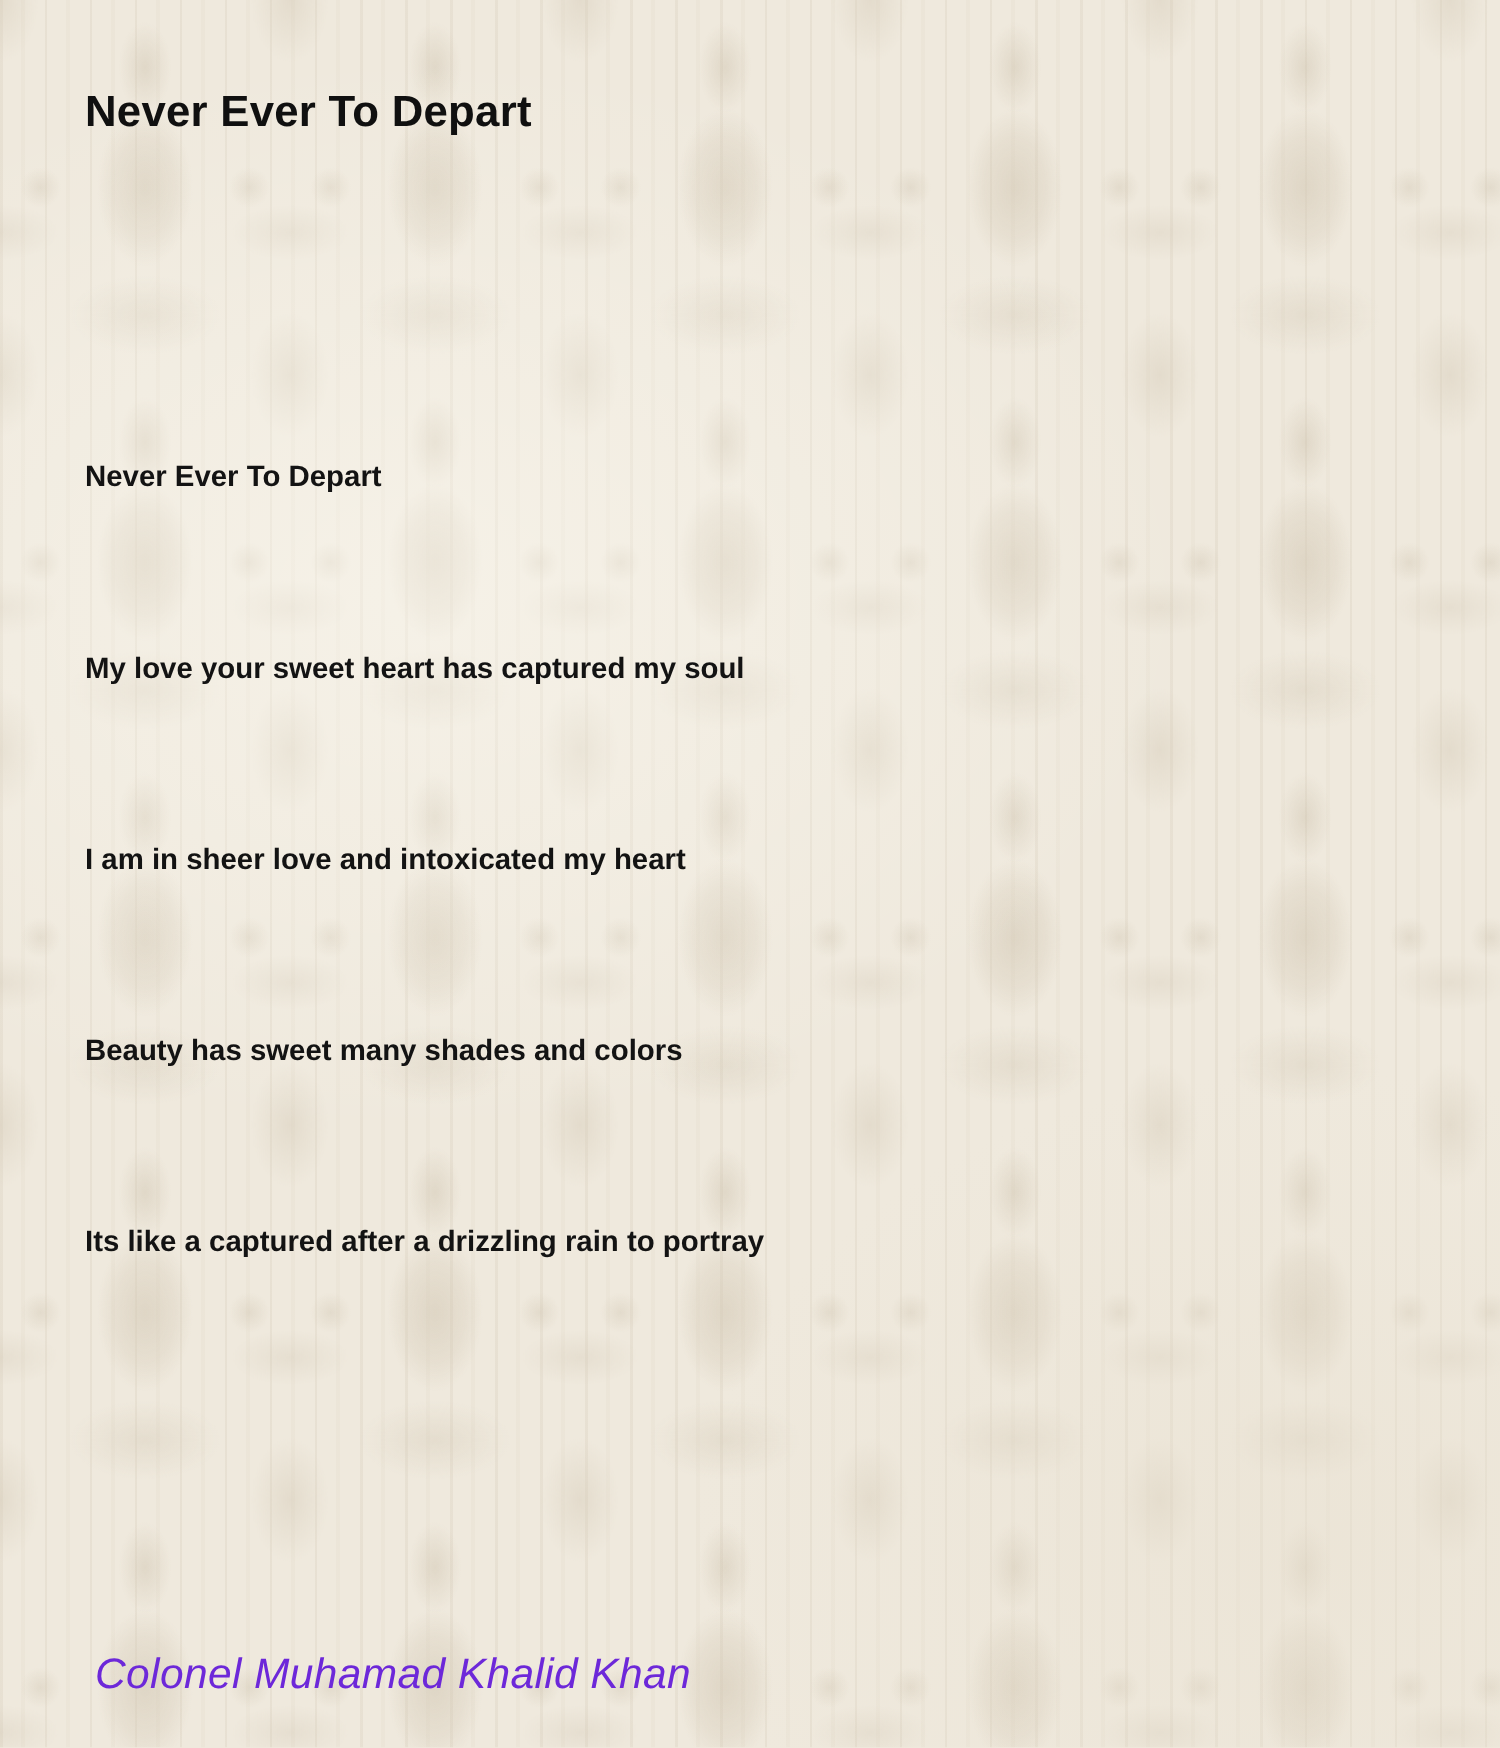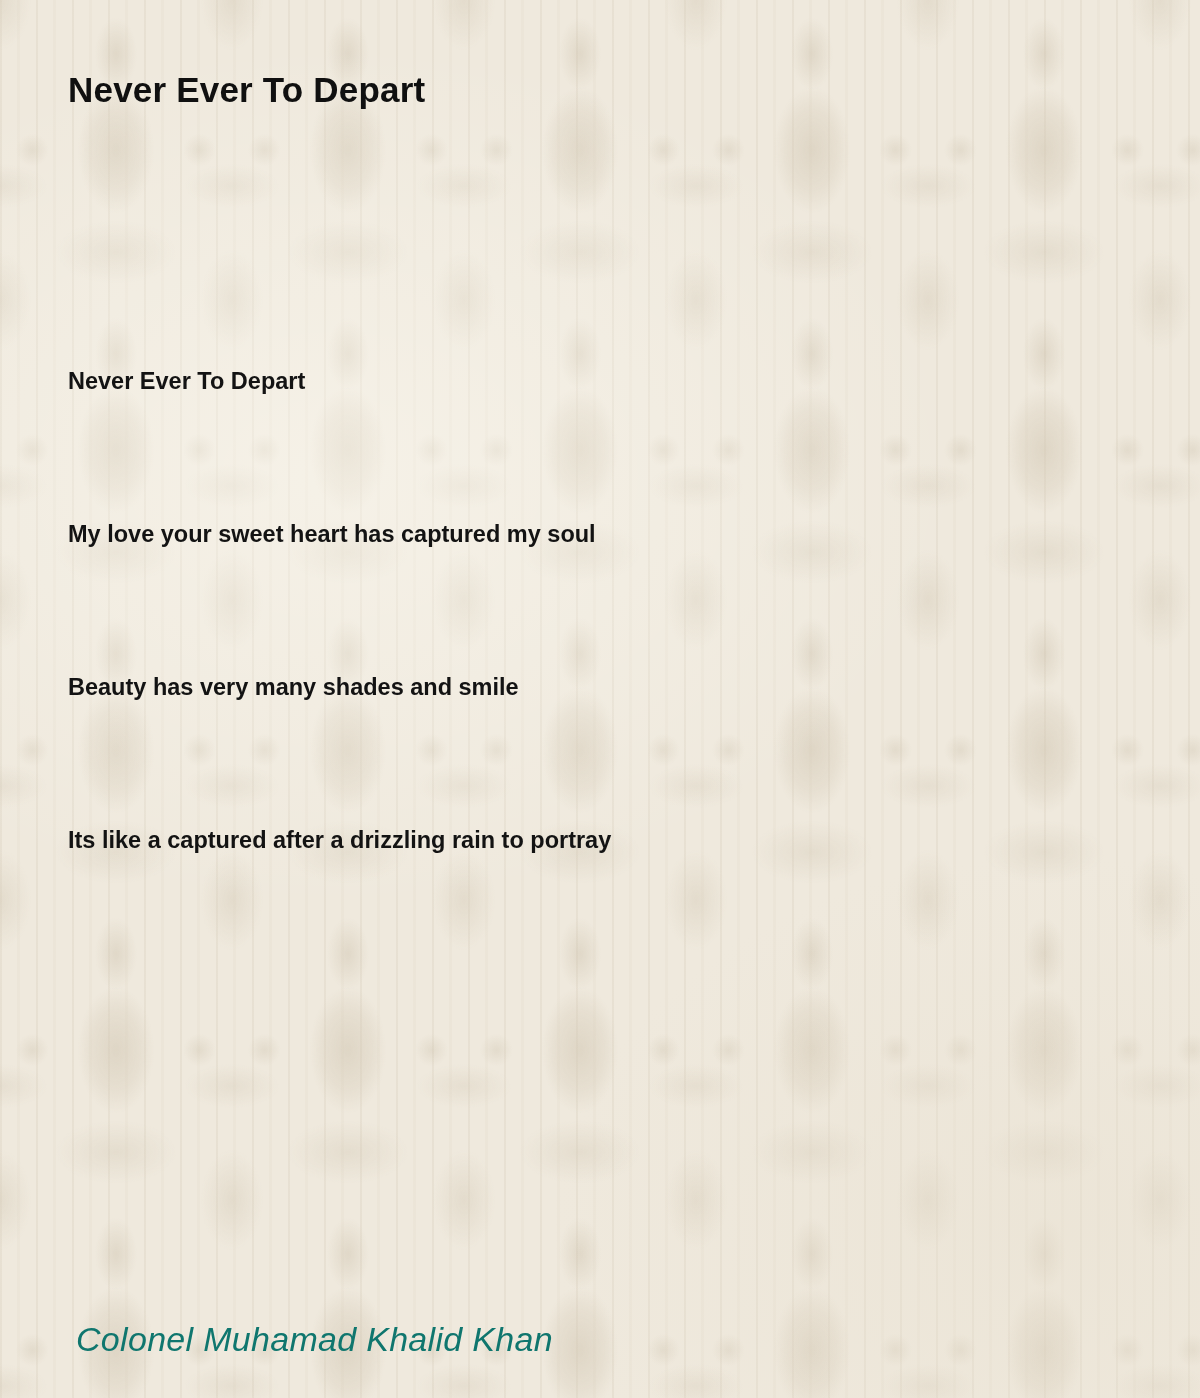--- a/index.html
+++ b/index.html
@@ -102,21 +102,21 @@
     display: block;
     white-space: pre;
   }
 
   .author-signature {
     position: absolute;
     left: 76px;
     top: 1320px;
     font-size: 34px;
     font-style: italic;
-    color: #0f766e;
+    color: #6d28d9;
     font-family: "Liberation Sans", sans-serif;
     letter-spacing: 0.3px;
   }
 </style>
 </head>
 <body>
 
 <div class="page">
 
   <div class="bg-layer bg-base"></div>
@@ -124,21 +124,22 @@
   <div class="bg-layer bg-damask"></div>
   <div class="bg-layer bg-damask-2"></div>
   <div class="bg-layer bg-soft-shade"></div>
 
   <h1 class="poem-title">Never Ever To Depart</h1>
 
   <div class="poem-body">
     <div class="stanza">
       <span class="line">Never Ever To Depart</span>
       <span class="line">My love your sweet heart has captured my soul</span>
-      <span class="line">Beauty has very many shades and smile</span>
+      <span class="line">I am in sheer love and intoxicated my heart</span>
+      <span class="line">Beauty has sweet many shades and colors</span>
       <span class="line">Its like a captured after a drizzling rain to portray</span>
       
       
     </div>
     
     
   </div>
 
   <div class="author-signature">Colonel Muhamad Khalid Khan</div>
 

